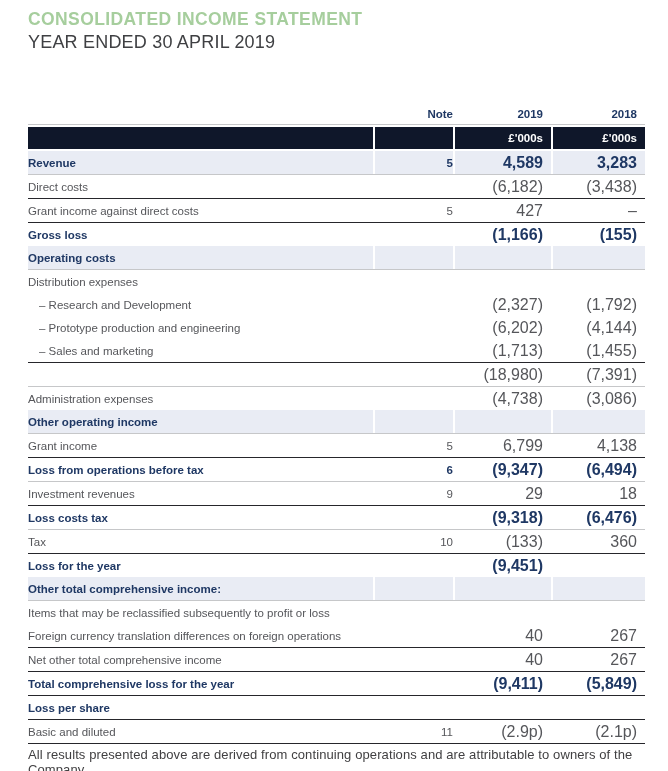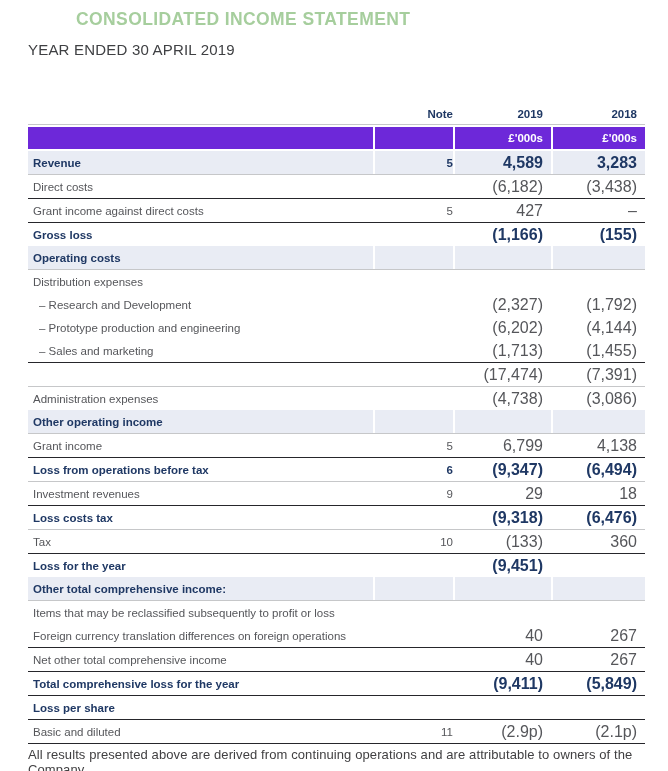--- a/index.html
+++ b/index.html
@@ -3,45 +3,45 @@
 <meta charset="utf-8">
 <style>
   html,body { margin:0; padding:0; background:#ffffff; }
   .page {
     width:668px; height:771px; background:#ffffff; position:relative;
     font-family:"Liberation Sans", sans-serif; overflow:hidden; box-sizing:border-box;
   }
   .header { padding:10px 0 0 28px; }
   .title {
     font-size:17.5px; font-weight:bold; letter-spacing:0.4px;
-    color:#a6ce9d; line-height:1.1;margin-left:48px;
+    color:#a6ce9d; line-height:1.1;
   }
   .subtitle {
-    font-size:15px; color:#3f4043; margin-top:12px; letter-spacing:0.2px;
+    font-size:18px; color:#3f4043; margin-top:3px; letter-spacing:0.2px;
   }
   .table-wrap { position:absolute; left:28px; top:104px; width:617px; }
   .grid-row {
     display:grid; grid-template-columns:1fr 78px 96px 92px; column-gap:2px;
     align-items:center;
   }
   .head-row { height:20px; border-bottom:1px solid #c6c7c9; align-items:end; }
   .head-row .hcell {
     font-size:11.5px; font-weight:bold; color:#1f3864; text-align:right;
     padding:0 8px 4px 0;
   }
   .head-row .hcell.note-h { padding-right:0;text-align:right; }
   .bar-row { height:22px; margin:2px 0; }
-  .bar-row > div { background:#6d28d9; height:22px; display:flex; align-items:center; justify-content:flex-end; }
+  .bar-row > div { background:#0f172a; height:22px; display:flex; align-items:center; justify-content:flex-end; }
   .bar-row .ucell {
     font-size:11.5px; font-weight:bold; color:#ffffff; padding-right:8px;
   }
   .row { height:23px; }
   .row > div { height:23px; display:flex; align-items:center; }
   .row.bg > div { background:#e9ecf4; }
-  .cell-label { font-size:11.5px; color:#55565a; padding-left:5px; }
+  .cell-label { font-size:11.5px; color:#55565a; }
   .cell-num  { font-size:16px; color:#55565a; justify-content:flex-end; padding-right:8px; }
   .cell-note { font-size:11.5px; color:#55565a; justify-content:flex-end; padding-right:0; }
   .row.bold .cell-label, .row.bold .cell-num, .row.bold .cell-note {
     color:#1f3864; font-weight:bold;
   }
   .row.indent .cell-label { padding-left:11px; }
   .row.line-thin { border-bottom:1px solid #c6c7c9; }
   .row.line-dark { border-bottom:1.5px solid #26262b; }
   .footnote {
     position:absolute; left:28px; top:747px; font-size:13px; color:#414042;
@@ -125,21 +125,21 @@
         </div>
         <div class="grid-row row indent line-dark">
           <div class="cell-label">– Sales and marketing</div>
           <div class="cell-note"></div>
           <div class="cell-num">(1,713)</div>
           <div class="cell-num">(1,455)</div>
         </div>
         <div class="grid-row row line-thin">
           <div class="cell-label"></div>
           <div class="cell-note"></div>
-          <div class="cell-num">(17,474)</div>
+          <div class="cell-num">(18,980)</div>
           <div class="cell-num">(7,391)</div>
         </div>
         <div class="grid-row row">
           <div class="cell-label">Administration expenses</div>
           <div class="cell-note"></div>
           <div class="cell-num">(4,738)</div>
           <div class="cell-num">(3,086)</div>
         </div>
         <div class="grid-row row bg bold line-thin">
           <div class="cell-label">Other operating income</div>

